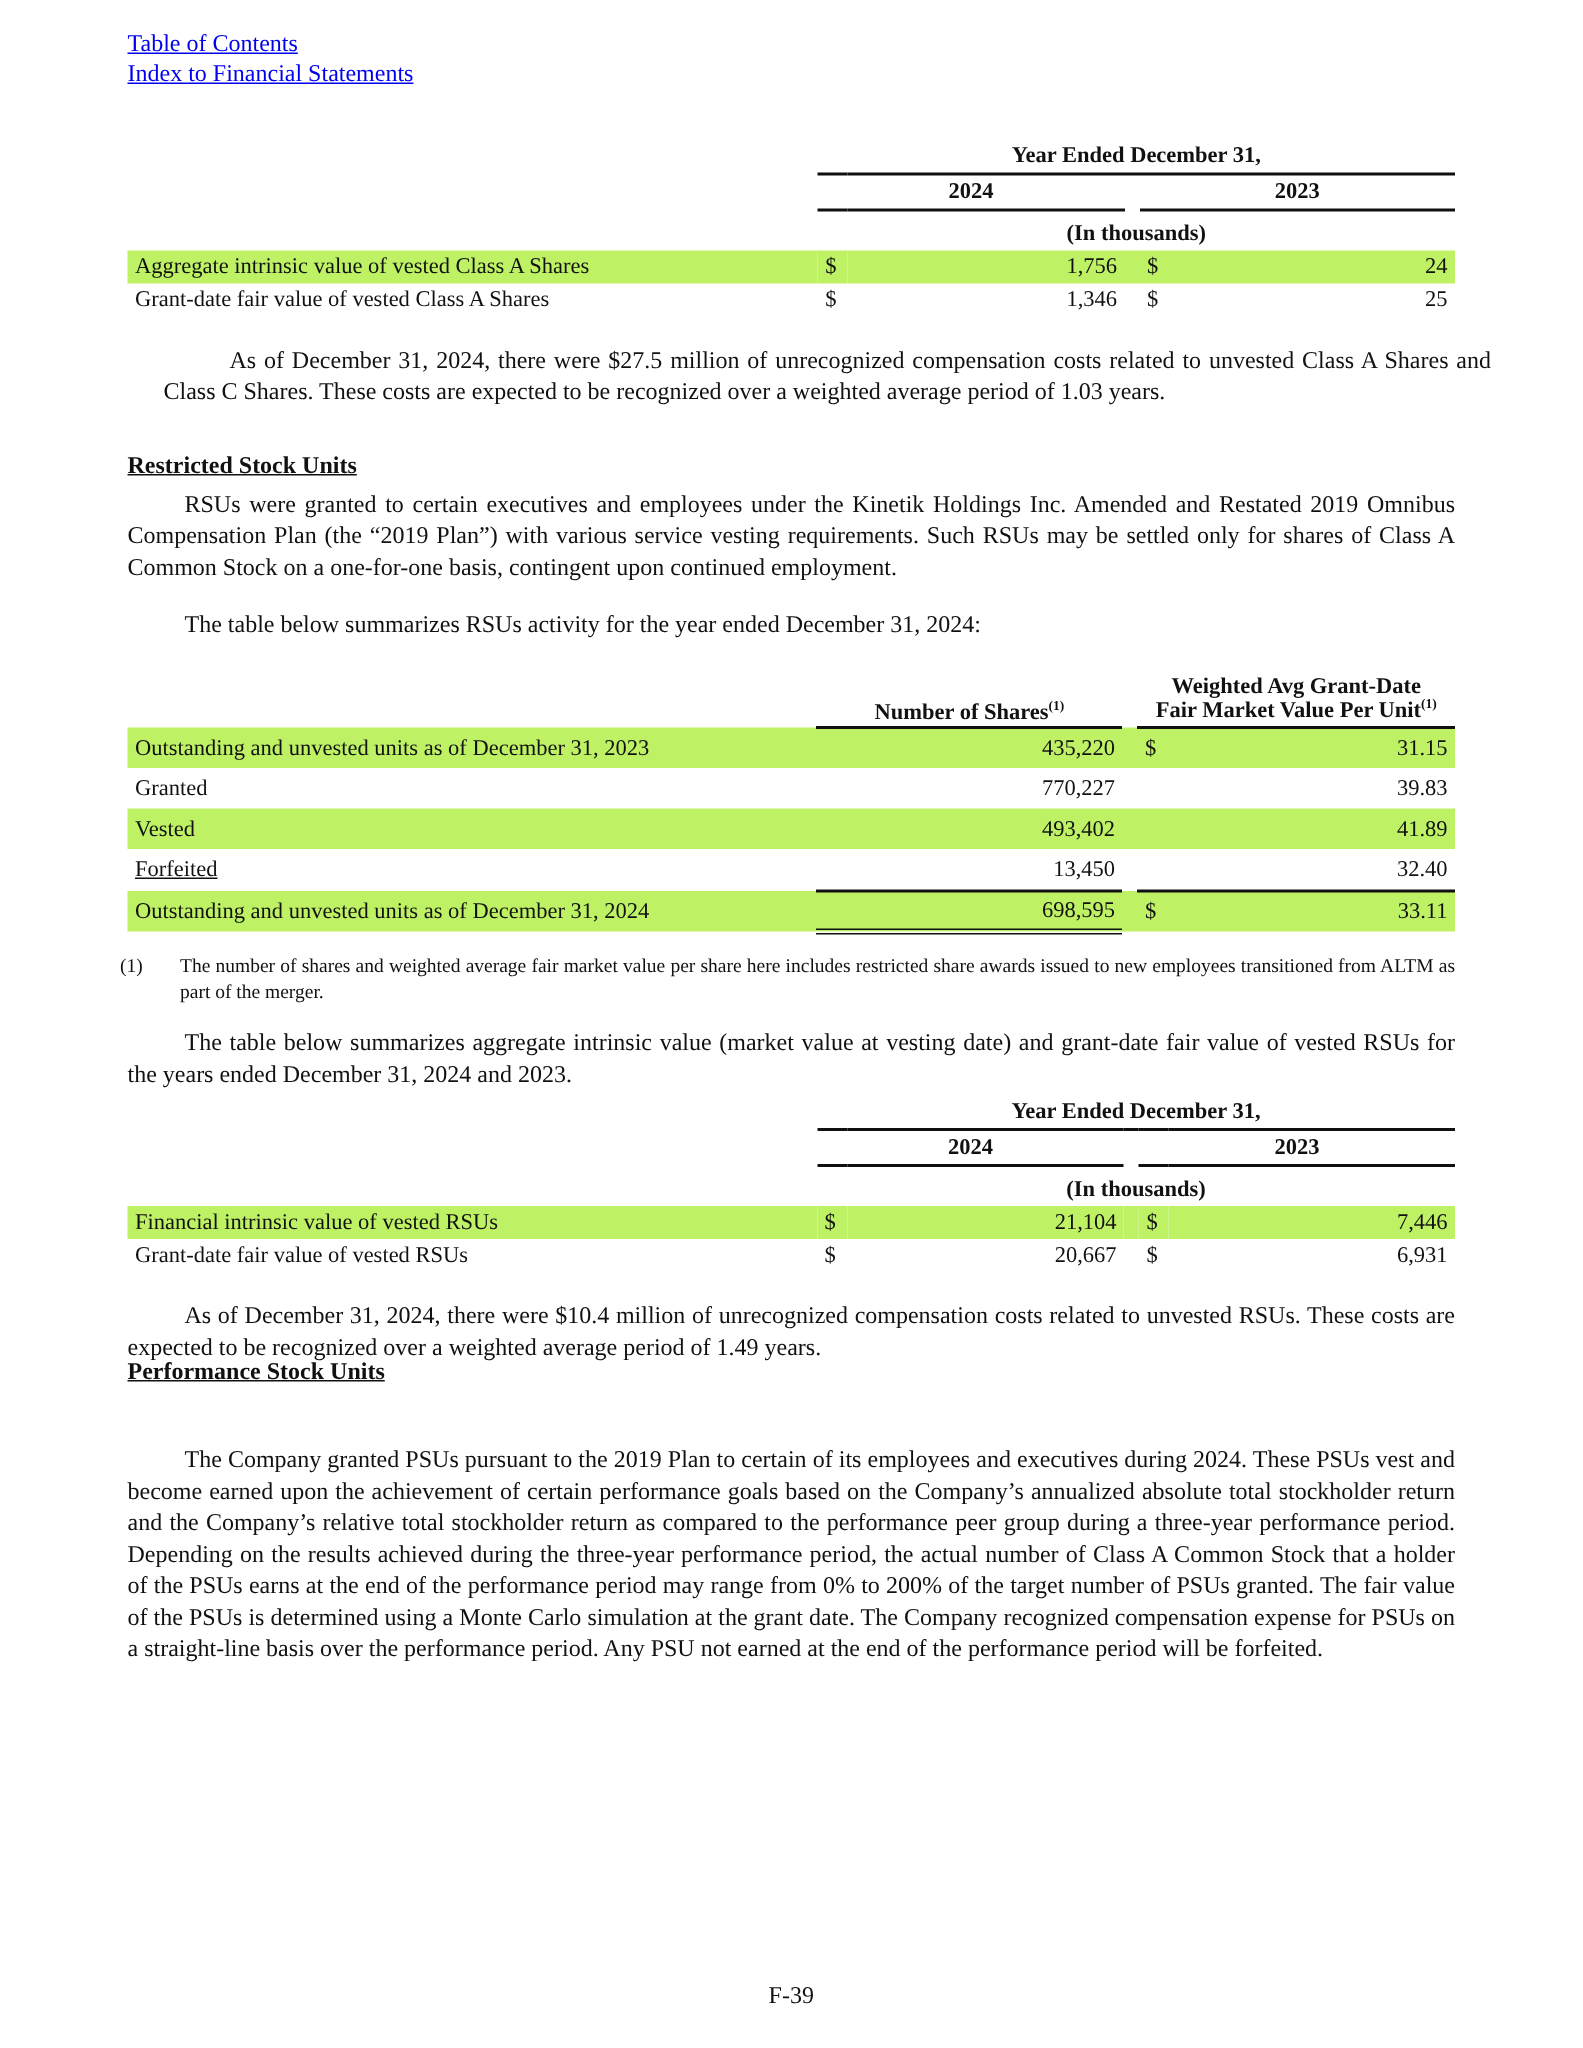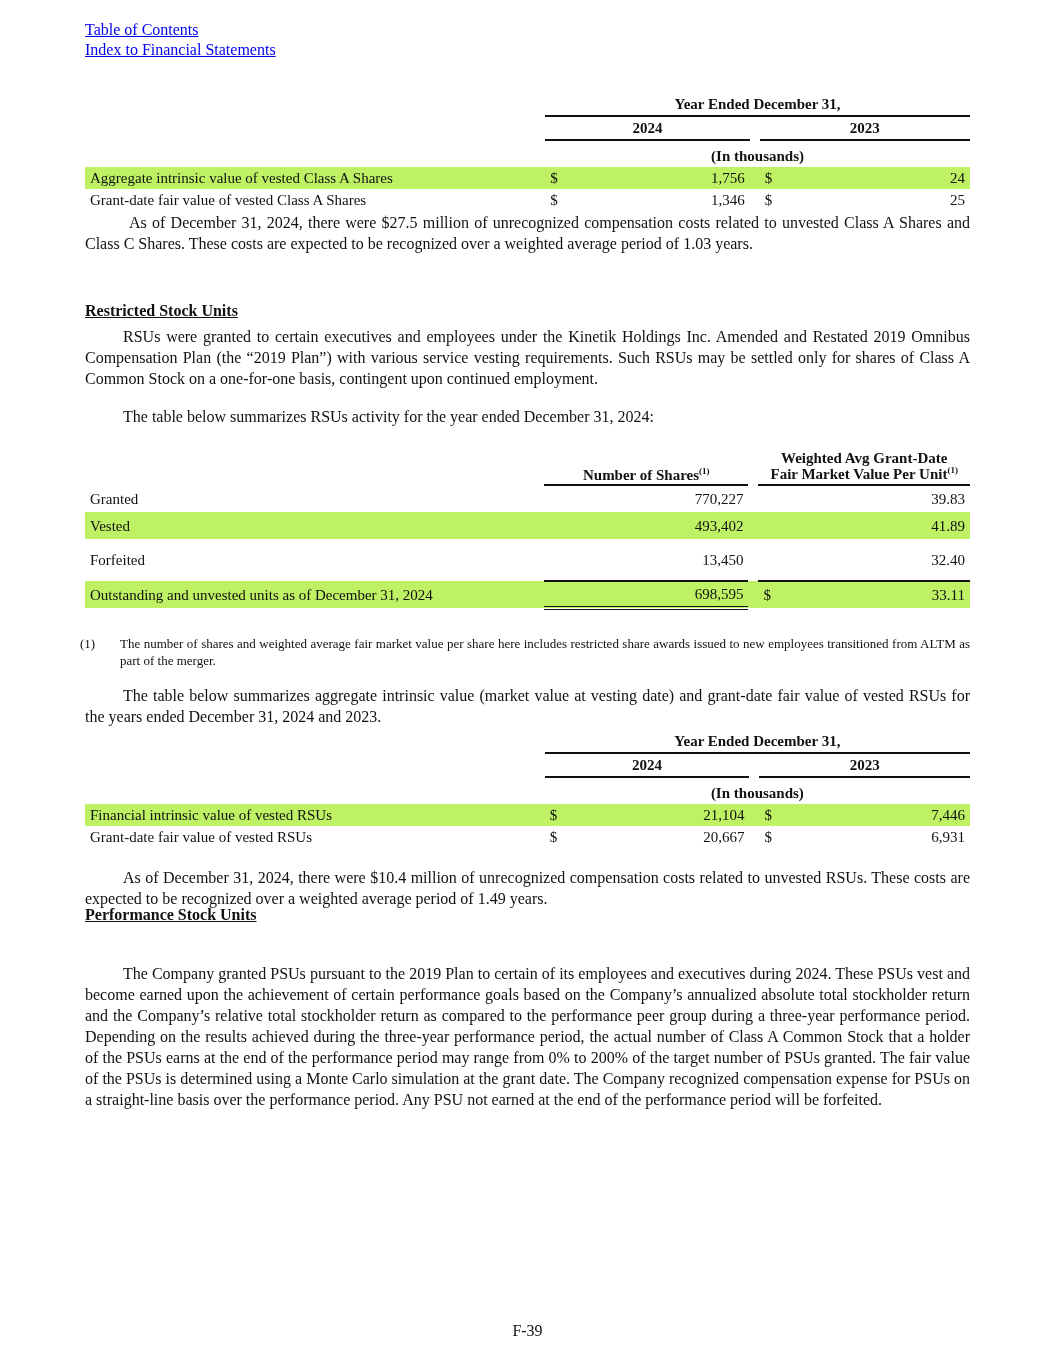--- a/index.html
+++ b/index.html
@@ -76,21 +76,21 @@
       <td>Grant-date fair value of vested Class A Shares</td>
       <td class="dol">$</td>
       <td class="num">1,346</td>
       <td></td>
       <td class="dol">$</td>
       <td class="num">25</td>
     </tr>
   </tbody>
     </table>
 
-  <p class="p" style="top:212px; text-indent:44px;">As of December 31, 2024, there were $27.5 million of unrecognized compensation costs related to unvested Class A Shares and Class C Shares. These costs are expected to be recognized over a weighted average period of 1.03 years.</p>
+  <p class="p" style="top:230px; text-indent:44px;margin-left:24px;">As of December 31, 2024, there were $27.5 million of unrecognized compensation costs related to unvested Class A Shares and Class C Shares. These costs are expected to be recognized over a weighted average period of 1.03 years.</p>
 
   <div class="h" style="top:302px;">Restricted Stock Units</div>
 
   <p class="p indent" style="top:326px;">RSUs were granted to certain executives and employees under the Kinetik Holdings Inc. Amended and Restated 2019 Omnibus Compensation Plan (the “2019 Plan”) with various service vesting requirements. Such RSUs may be settled only for shares of Class A Common Stock on a one-for-one basis, contingent upon continued employment.</p>
 
   <p class="p indent" style="top:406px;">The table below summarizes RSUs activity for the year ended December 31, 2024:</p>
 
   <table class="t" style="top:449px;">
     <colgroup>
       <col style="width:462px">
@@ -104,36 +104,43 @@
       <td style="height:36px;"></td>
       <td class="bold" style="vertical-align:bottom; line-height:17px; border-bottom:2px solid #111; padding-bottom:0;">
         <span>Number of Shares</span><sup>(1)</sup>
       </td>
       <td></td>
       <td colspan="2" class="bold" style="vertical-align:bottom; line-height:16px; border-bottom:2px solid #111; padding-bottom:2px;">
         <span>Weighted Avg Grant-Date</span><br>
         <span>Fair Market Value Per Unit</span><sup>(1)</sup>
       </td>
     </tr>
+    <tr class="hl">
+      <td style="height:27px;">Outstanding and unvested units as of December 31, 2023</td>
+      <td class="num">435,220</td>
+      <td></td>
+      <td class="dol">$</td>
+      <td class="num">31.15</td>
+    </tr>
     <tr>
       <td style="height:27px;">Granted</td>
       <td class="num">770,227</td>
       <td></td>
       <td class="dol"></td>
       <td class="num">39.83</td>
     </tr>
     <tr class="hl">
       <td style="height:27px;">Vested</td>
       <td class="num">493,402</td>
       <td></td>
       <td class="dol"></td>
       <td class="num">41.89</td>
     </tr>
     <tr>
-      <td style="height:42px;">Forfeited</td>
+      <td style="height:28px;text-decoration:underline;">Forfeited</td>
       <td class="num" style="border-bottom:2px solid #111;">13,450</td>
       <td></td>
       <td class="dol" style="border-bottom:2px solid #111;"></td>
       <td class="num" style="border-bottom:2px solid #111;">32.40</td>
     </tr>
     <tr class="hl">
       <td style="height:27px;">Outstanding and unvested units as of December 31, 2024</td>
       <td class="num" style="border-bottom:4px double #111;">698,595</td>
       <td></td>
       <td class="dol">$</td>

